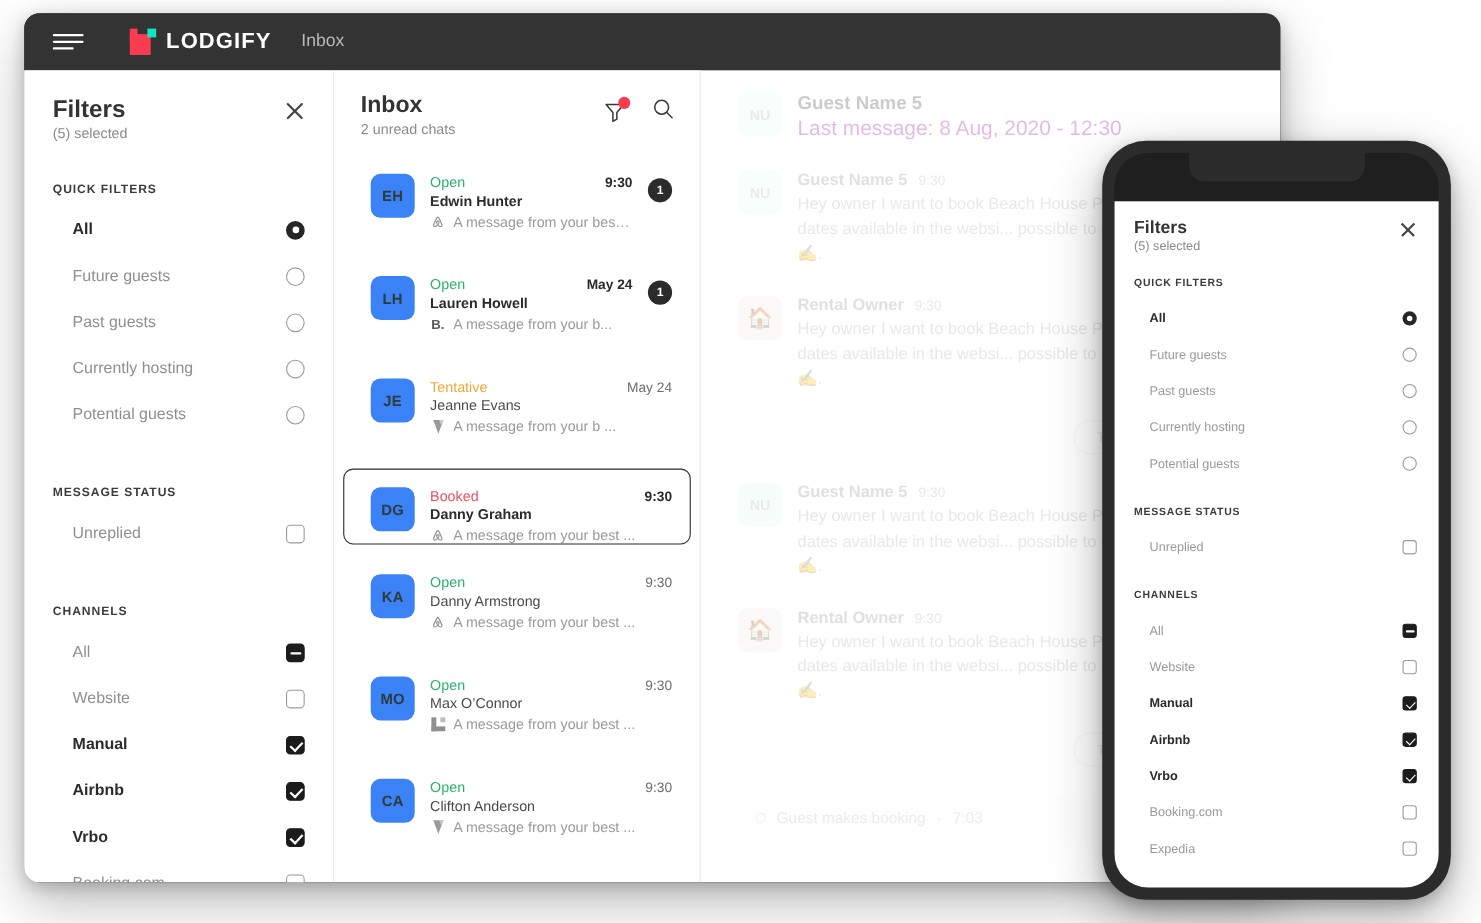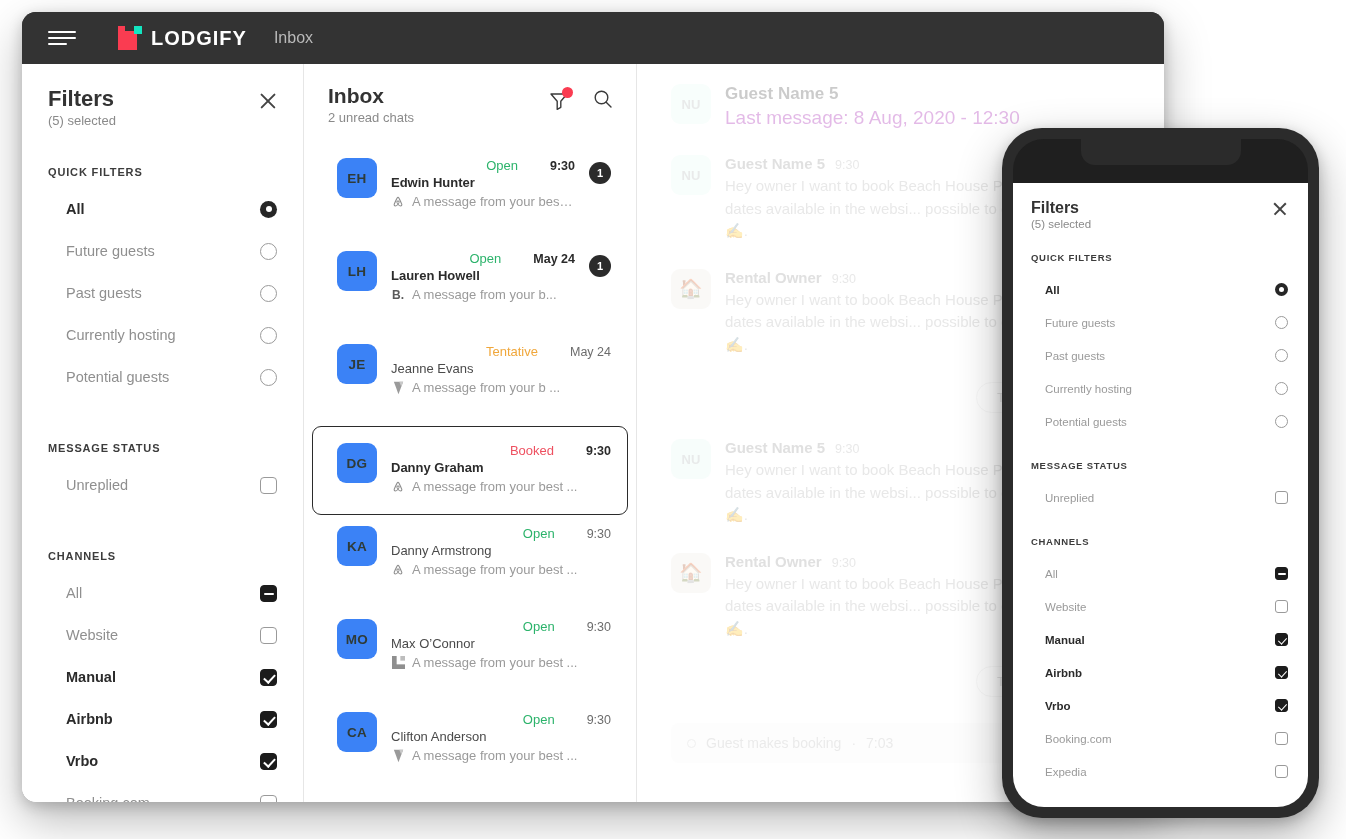--- a/index.html
+++ b/index.html
@@ -77,24 +77,24 @@
   
   .inbox-panel { width:333px; background:#fff; border-right:1px solid #e6e6e6; padding:20px 0 0 0; position:relative; }
   .inbox-head { display:flex; justify-content:space-between; align-items:flex-start; padding:0 22px 0 24px; }
   .inbox-title { font-size:21px; font-weight:bold; color:#333; line-height:1.15; }
   .inbox-sub { font-size:13px; color:#8a8a8a; margin-top:2px; }
   .inbox-actions { display:flex; align-items:center; gap:22px; margin-top:4px; }
   .funnel { position:relative; width:22px; height:22px; cursor:pointer; }
   .dot-badge { position:absolute; right:-3px; top:-3px; width:11px; height:11px; border-radius:50%; background:#FA3C51; }
   .chat-list { margin-top:22px; }
   .chat-row { display:flex; gap:14px; padding:10px 16px 10px 24px; align-items:flex-start; cursor:pointer; border:1.4px solid transparent; border-radius:9px; margin:0 8px 20px 8px; }
-  .chat-row.selected { border-color:#2b2b2b; padding-top:16px; padding-bottom:20px; margin-bottom:0; }
+  .chat-row.selected { border-color:#2b2b2b; padding-top:16px; padding-bottom:0; margin-bottom:16px; }
   .avatar { width:40px; height:40px; border-radius:9px; background:#3b82f6; color:#2f3b38; display:flex; align-items:center; justify-content:center; font-size:13.5px; font-weight:bold; flex:none; letter-spacing:0.3px; }
   .chat-main { flex:1; min-width:0; }
-  .chat-top { display:flex; justify-content:flex-end; align-items:baseline;gap:32px; }
+  .chat-top { display:flex; justify-content:space-between; align-items:baseline;gap:32px; }
   .chat-status { font-size:13px; font-weight:500; }
   .st-open { color:#2CB36B; }
   .st-tentative { color:#F0A73B; }
   .st-booked { color:#EE5060; }
   .chat-time { font-size:12.5px; color:#6c6c6c; }
   .chat-time.bold { font-weight:bold; color:#2b2b2b; }
   .chat-name { font-size:13px; color:#4a4a4a; margin-top:2px; }
   .chat-name.bold { font-weight:bold; color:#2b2b2b; }
   .chat-prev { display:flex; align-items:center; gap:7px; margin-top:4px; }
   .chat-prev-text { font-size:13px; color:#9a9a9a; white-space:nowrap; overflow:hidden; text-overflow:ellipsis; }

